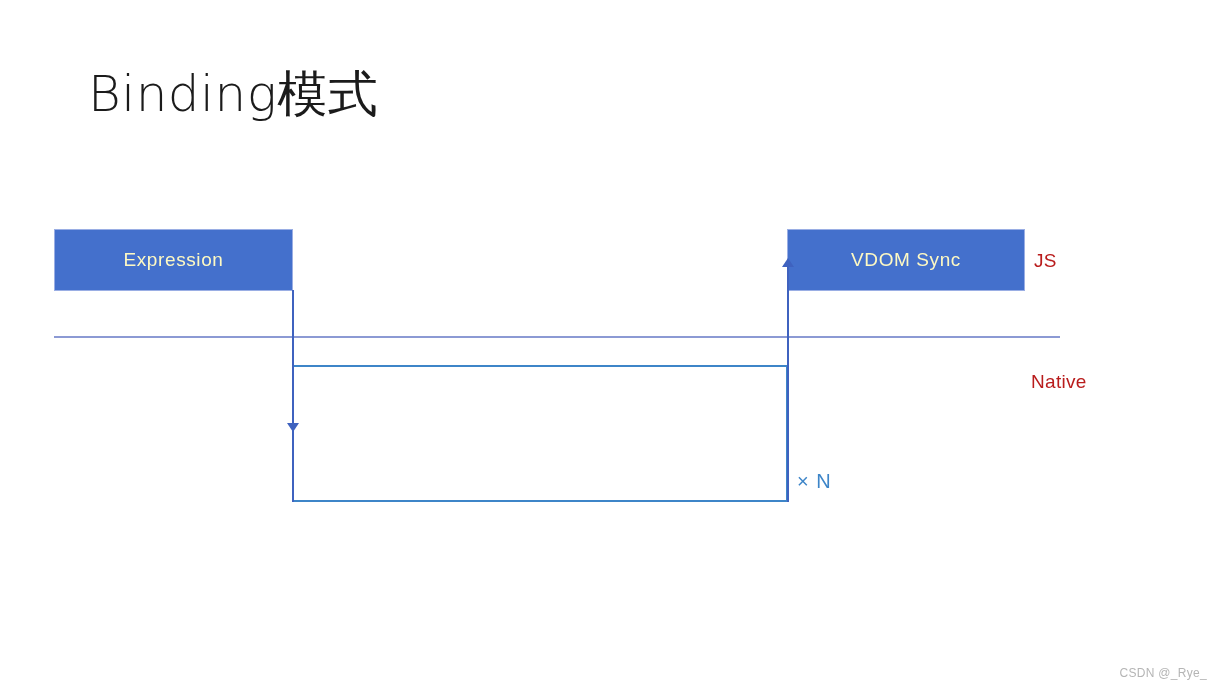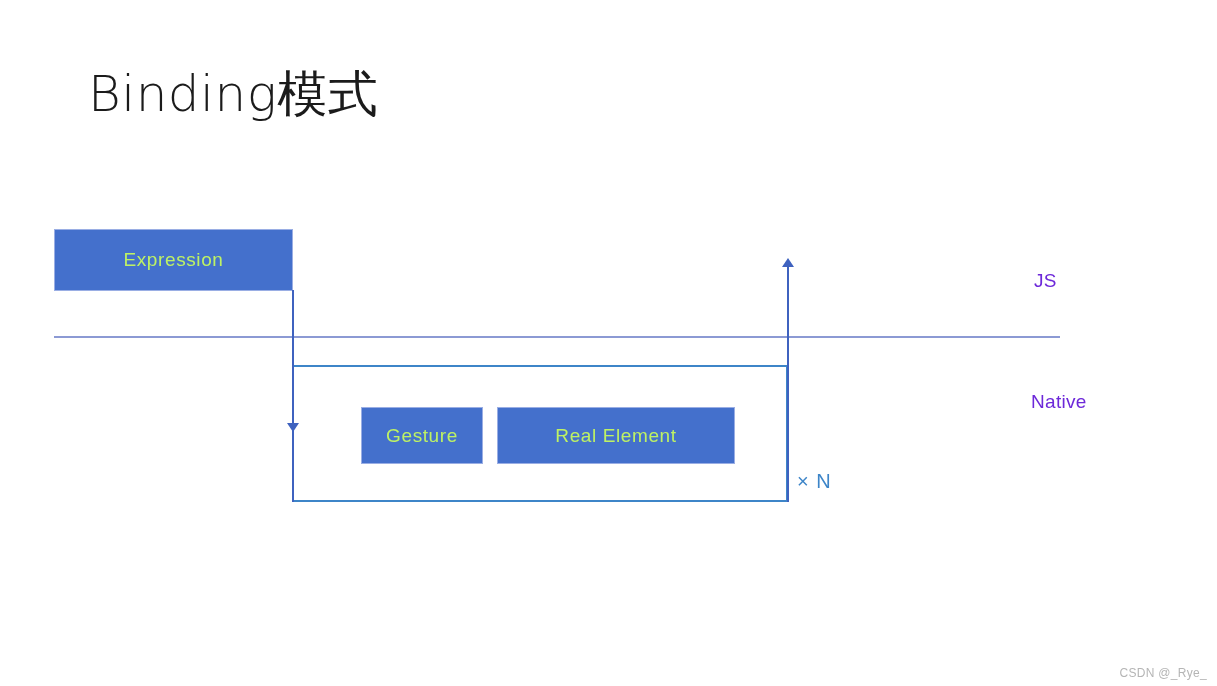--- a/index.html
+++ b/index.html
@@ -35,21 +35,21 @@
 
   
   .pbox {
     position: absolute;
     box-sizing: border-box;
     background: #4470cc;
     border: 1px solid #9aaee4;
     display: flex;
     align-items: center;
     justify-content: center;
-    color: #bef264;
+    color: #fef9c3;
     font-size: 19px;
     font-weight: 400;
     letter-spacing: 0.6px;
     white-space: nowrap;
   }
   #box-expression {
     left: 54px;  top: 229px;  width: 239px; height: 62px;
   }
   #box-vdom-sync {
     left: 787px; top: 229px;  width: 238px; height: 62px;
@@ -68,24 +68,23 @@
     top: 336px;
     width: 1006px;
     height: 0;
     border-top: 2px solid #8c9ad4;
   }
 
   
   .lane-label {
     position: absolute;
     font-size: 19px;
-    color: #6d28d9;
+    color: #b91c1c;
     white-space: nowrap;
     letter-spacing: 0.3px;
-    margin-top: 20px;
   }
   #label-js     { left: 1034px; top: 250px; }
   #label-native { left: 1031px; top: 371px; }
 
   
   #repeat-group {
     position: absolute;
     box-sizing: border-box;
     left: 292px;
     top: 365px;
@@ -158,32 +157,31 @@
 </style>
 </head>
 <body>
 
 <div id="slide">
 
   <div id="slide-title">Binding模式</div>
 
   <div class="pbox" id="box-expression">Expression</div>
 
+  <div class="pbox" id="box-vdom-sync">VDOM Sync</div>
 
   <div id="lane-divider"></div>
 
   <div class="lane-label" id="label-js">JS</div>
 
   <div class="lane-label" id="label-native">Native</div>
 
   <div id="repeat-group"></div>
 
-  <div class="pbox" id="box-gesture">Gesture</div>
 
-  <div class="pbox" id="box-real-element">Real Element</div>
 
   <div id="repeat-count">× N</div>
 
   <div class="connector-v" id="connector-left"></div>
   <div class="arrow-down" id="arrow-left-down"></div>
 
   <div class="connector-v" id="connector-right"></div>
   <div class="arrow-up" id="arrow-right-up"></div>
 
   <div id="watermark">CSDN @_Rye_</div>

